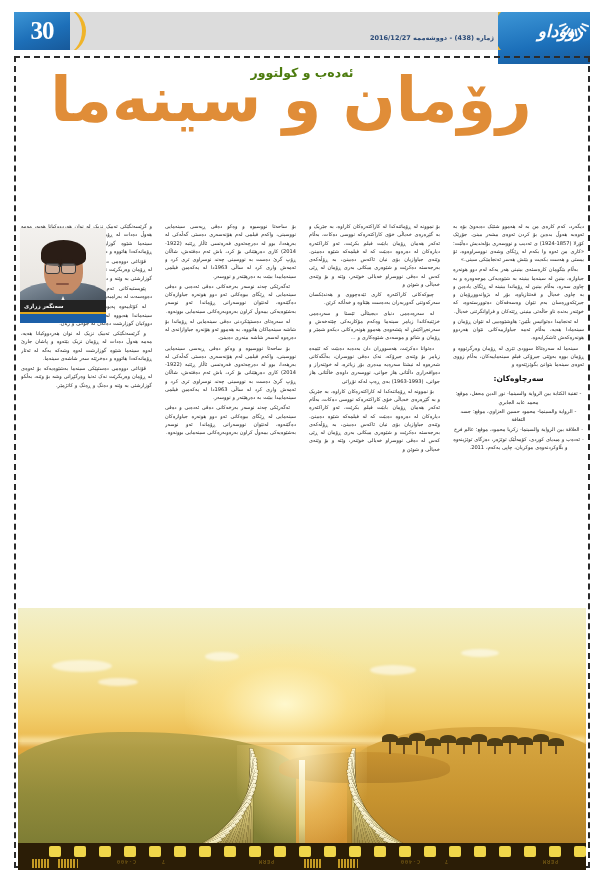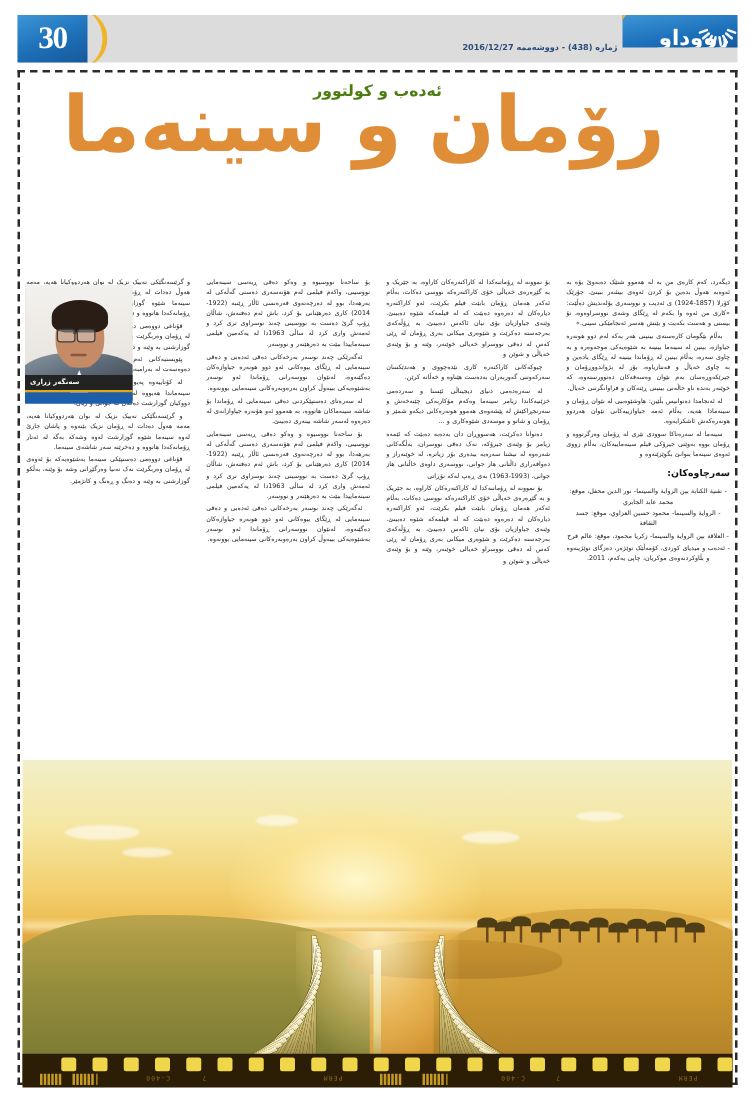--- a/index.html
+++ b/index.html
@@ -75,23 +75,24 @@
     direction: rtl;
     margin-top: 44px;
   }
 
   
   .logo-block {
     position: absolute;
     right: 0px;
     top: 0px;
     width: 92px;
-    height: 26px;
+    height: 52px;
     background: linear-gradient(170deg, #3d96d6 0%, #1c70ba 60%, #17599a 100%);
     overflow: hidden;
+    font-style: italic;
   }
   .logo-text {
     position: absolute;
     right: 7px;
     top: 9px;
     color: #ffffff;
     font-size: 17px;
     font-weight: bold;
     font-family: "DejaVu Sans", sans-serif;
     direction: rtl;
@@ -211,20 +212,21 @@
   .col-3 { right: 288px; }
   .col-4 { right: 432px; }
   .col p {
     margin: 0 0 2px 0;
     text-indent: 6px;
   }
   .col p.noind { text-indent: 0; }
 
   .subhead-inline {
     display: block;
+    text-align: center;
     font-weight: bold;
     font-size: 7.5px;
     color: #111111;
     margin: 5px 0 4px 0;
     letter-spacing: .2px;
   }
   .ref-list {
     direction: rtl;
     font-size: 5.1px;
     line-height: 1.6;

